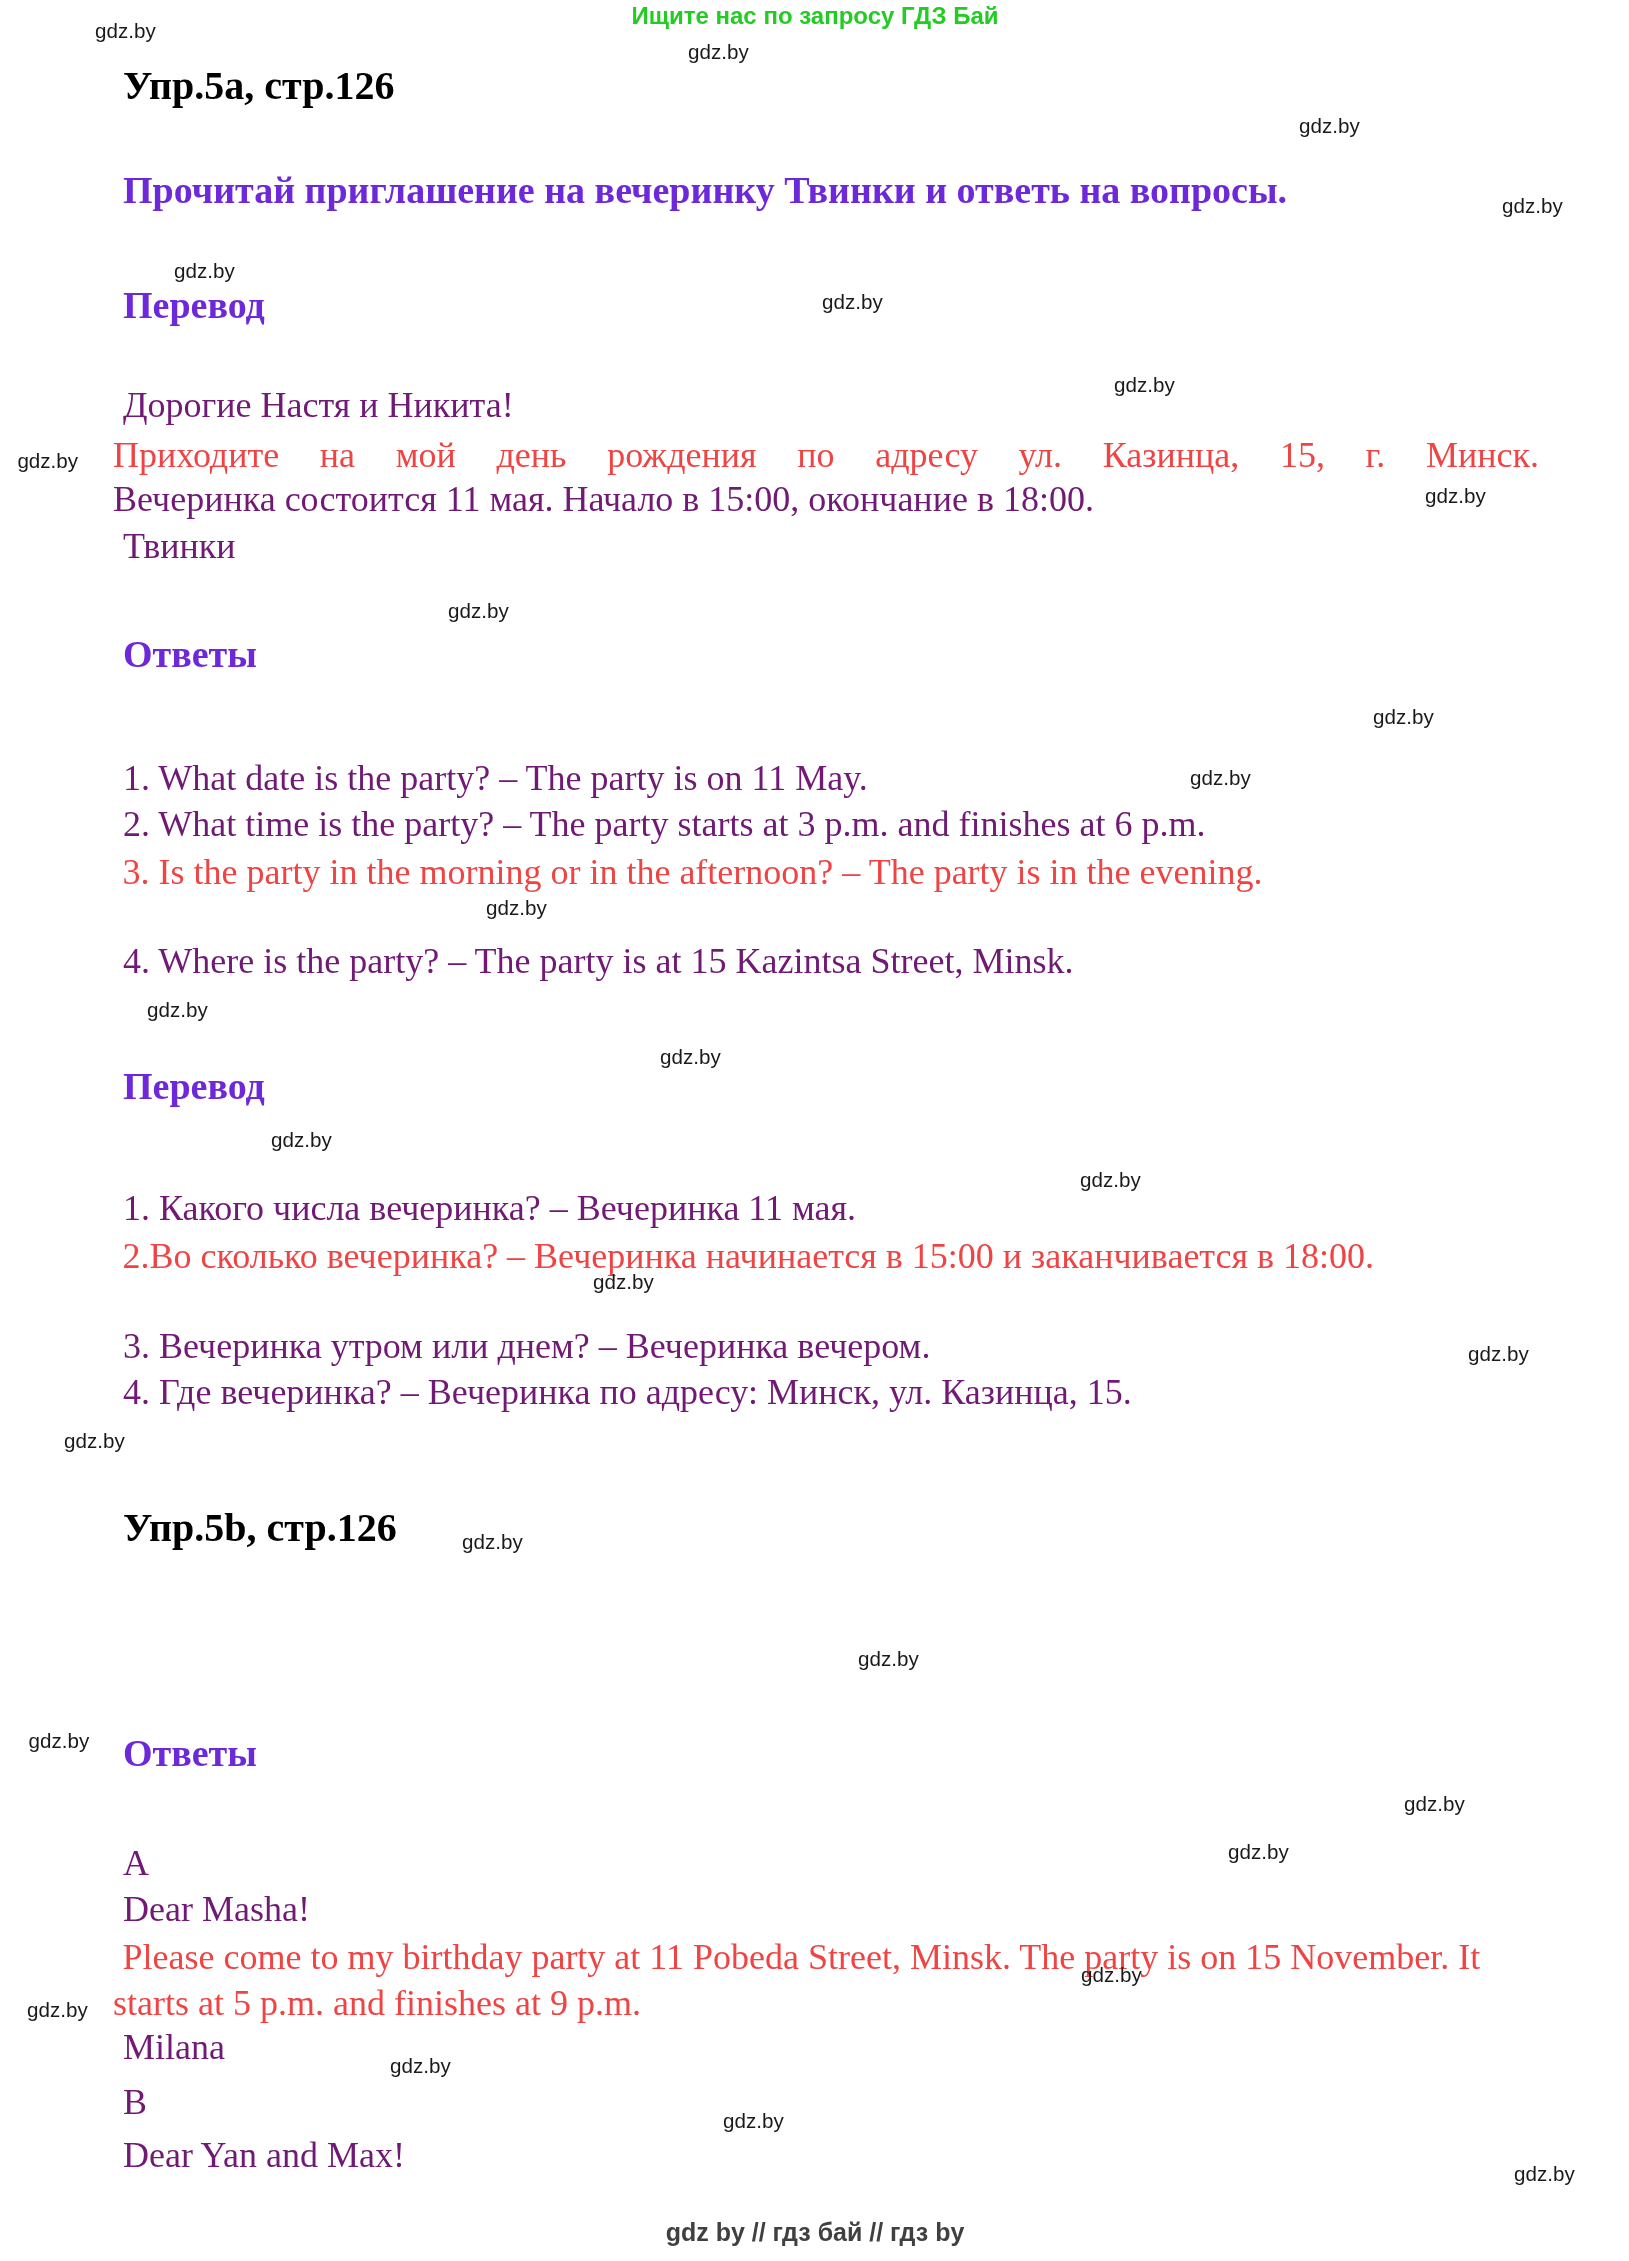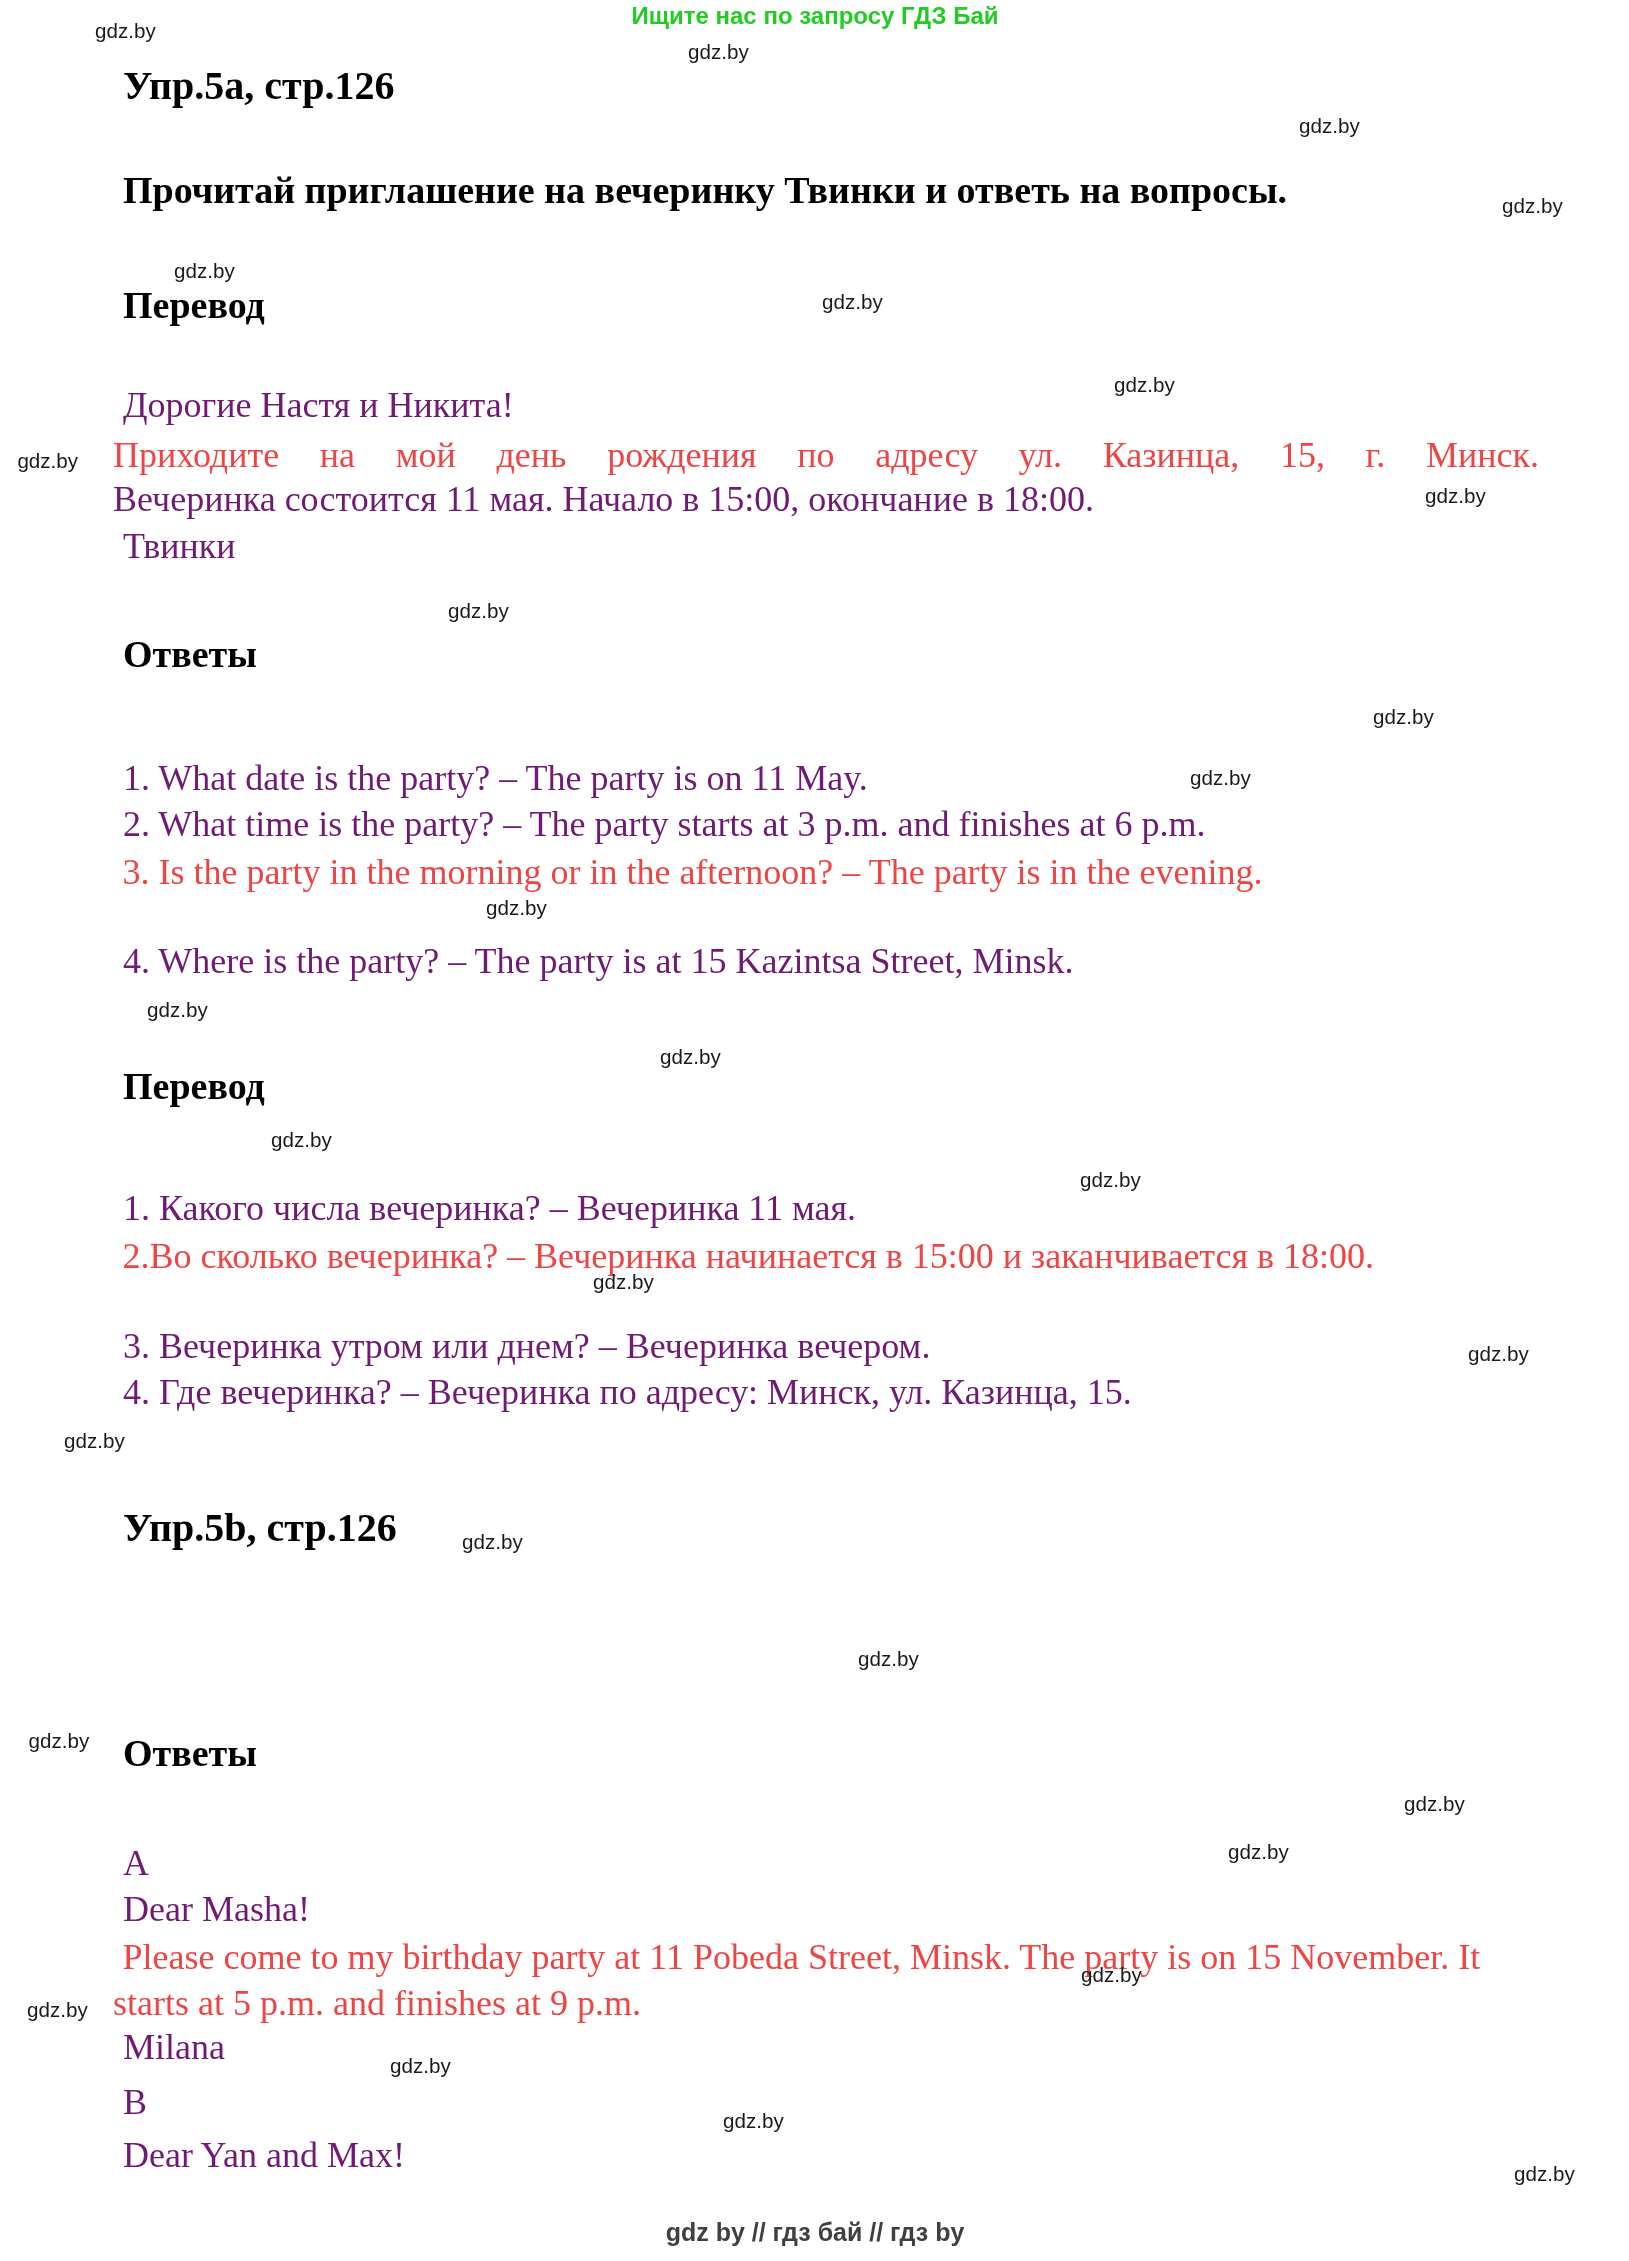--- a/index.html
+++ b/index.html
@@ -56,21 +56,21 @@
     color: #ef4444;
     text-align: justify;
   }
 
   .heading {
     position: absolute;
     font-family: "Liberation Serif", "DejaVu Serif", serif;
     font-weight: bold;
     font-size: 38px;
     line-height: 44px;
-    color: #000000;
+    color: #6d28d9;
     white-space: nowrap;
   }
 
   .title {
     position: absolute;
     font-family: "Liberation Serif", "DejaVu Serif", serif;
     font-weight: bold;
     font-size: 40px;
     line-height: 46px;
     color: #000;

